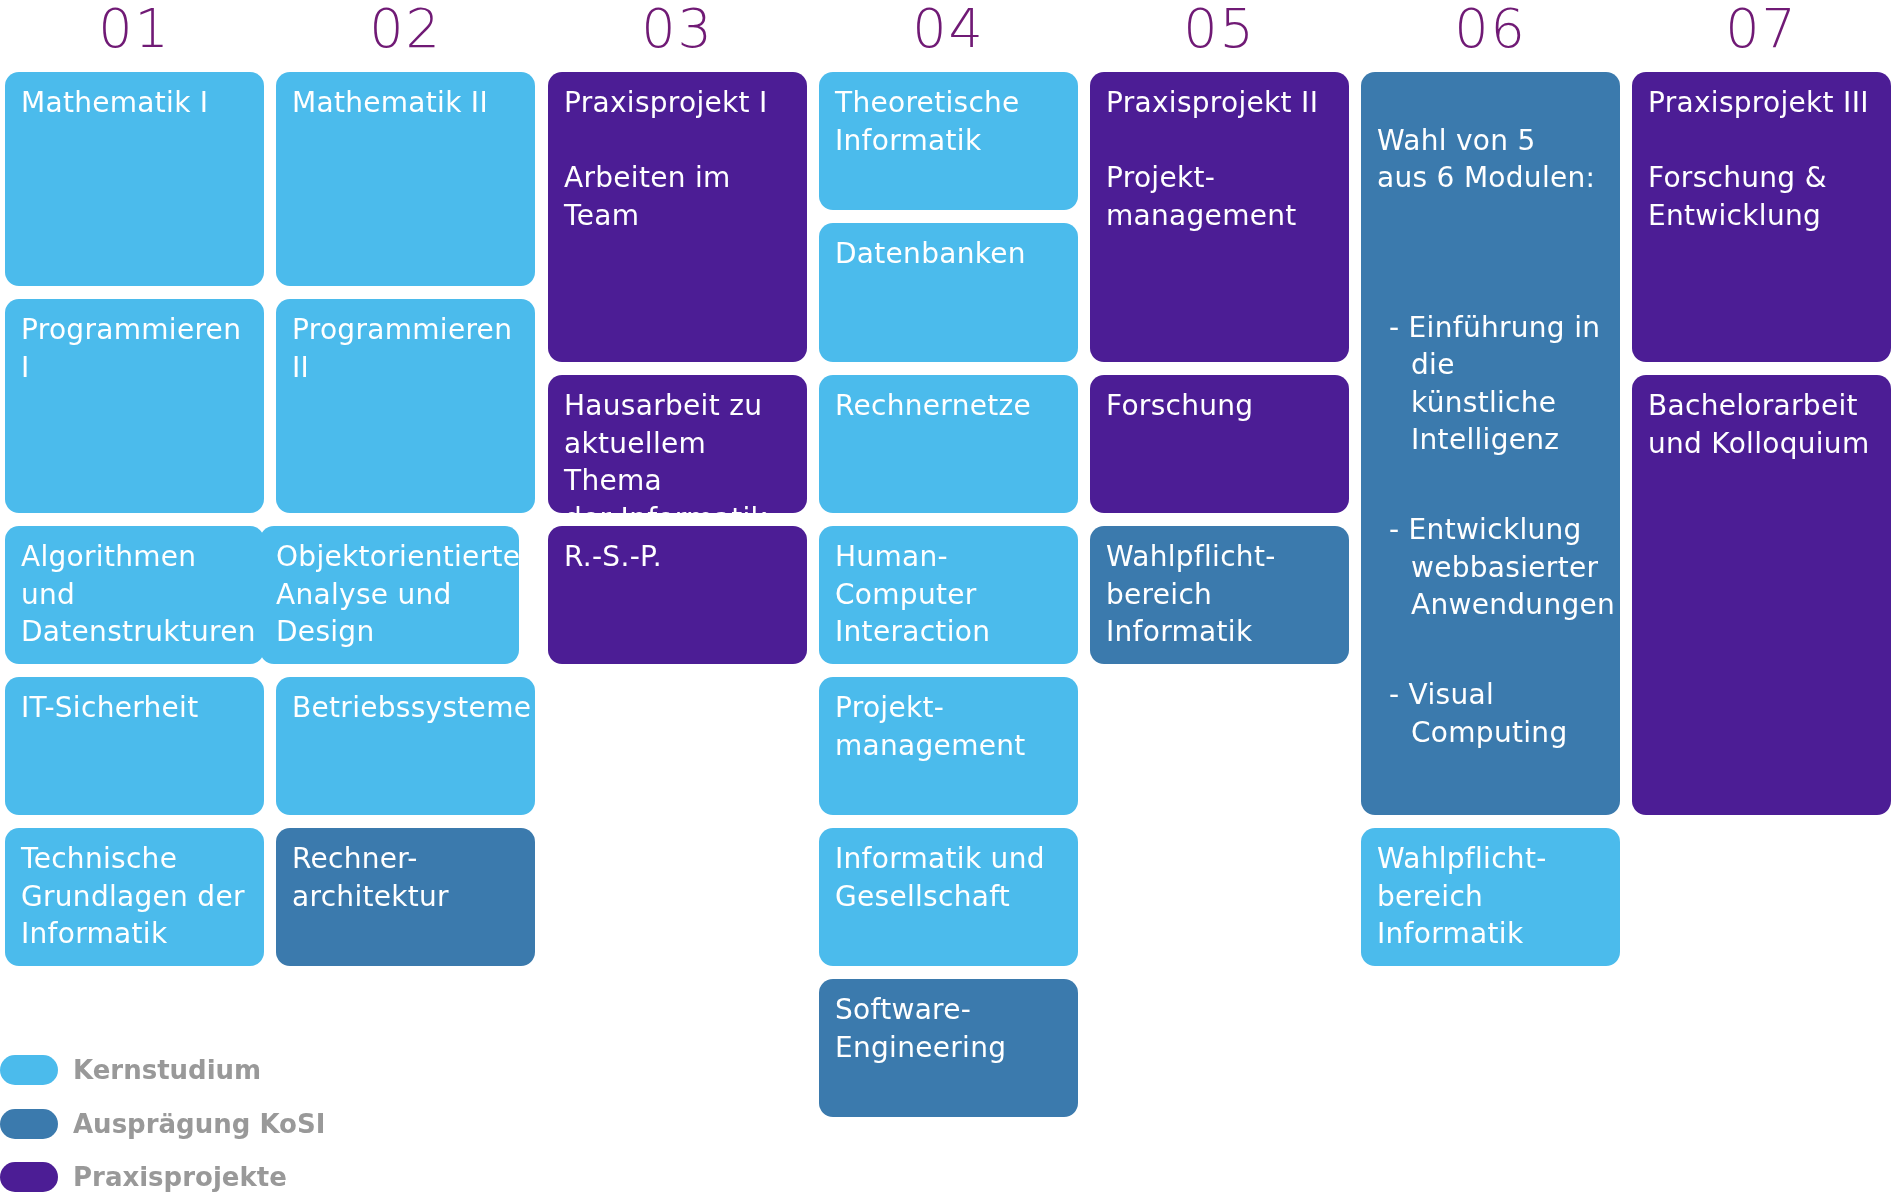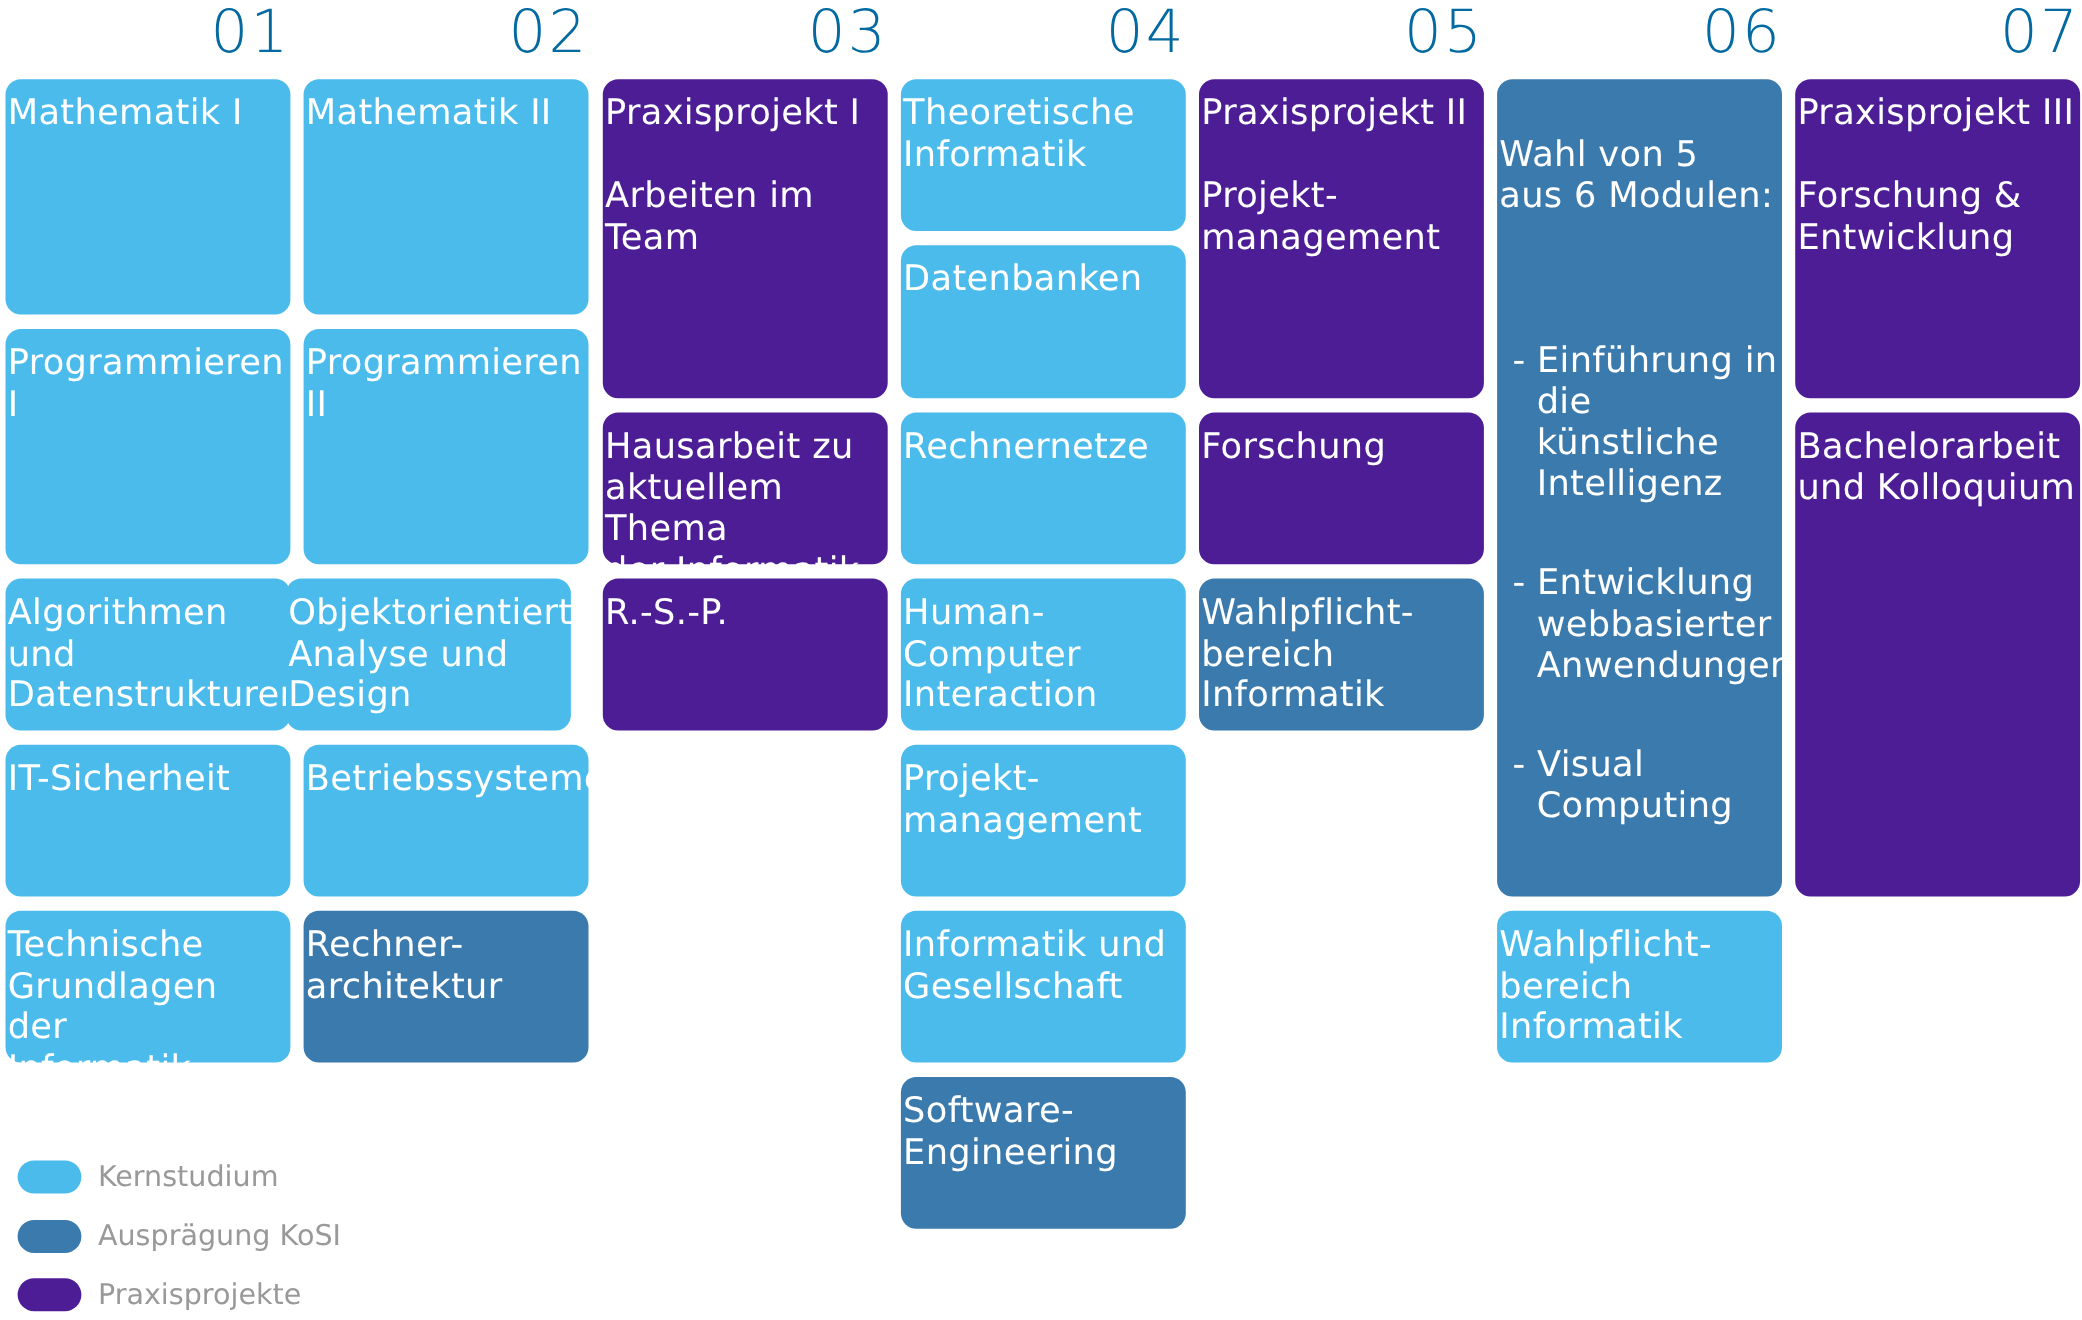--- a/index.html
+++ b/index.html
@@ -1,22 +1,22 @@
 <!DOCTYPE html>
 <html><head>
 <meta charset="utf-8">
 <style>
   html,body{margin:0;padding:0;background:#fff;}
   body{width:1893px;height:1200px;position:relative;overflow:hidden;font-family:"DejaVu Sans","Liberation Sans",sans-serif;}
-  .sem{position:absolute;top:0;width:259px;text-align:right;font-size:54px;color:#0369a1;font-weight:300;letter-spacing:2px;line-height:58px;}
-  .box{position:absolute;border-radius:14px;color:#fff;box-sizing:border-box;padding:12px 2px;font-size:32px;line-height:37.5px;letter-spacing:0.3px;white-space:pre-line;}
+  .sem{position:absolute;top:0;width:259px;text-align:center;font-size:54px;color:#701a75;font-weight:300;letter-spacing:2px;line-height:58px;}
+  .box{position:absolute;border-radius:14px;color:#fff;box-sizing:border-box;padding:12px 16px;font-size:28px;line-height:37.5px;letter-spacing:0.3px;white-space:pre-line;}
   .kern{background:#4bbbec;}
   .kosi{background:#3b7aad;}
   .praxis{background:#4c1d95;}
-  .legend{position:absolute;left:16px;display:flex;align-items:center;}
+  .legend{position:absolute;left:0;display:flex;align-items:center;font-weight:bold;}
   .swatch{width:58px;height:30px;border-radius:15px;margin-right:15px;}
   .legend-label{font-size:26px;color:#999;}
   ul.opts{list-style:none;margin:0;padding:0;}
   ul.opts li{padding-left:22px;text-indent:-22px;margin-top:15px;white-space:pre-line;margin-left:12px;}
 </style>
 </head>
 <body>
 
 <div class="sem" style="left:5px">01</div>
 <div class="sem" style="left:276px">02</div>

